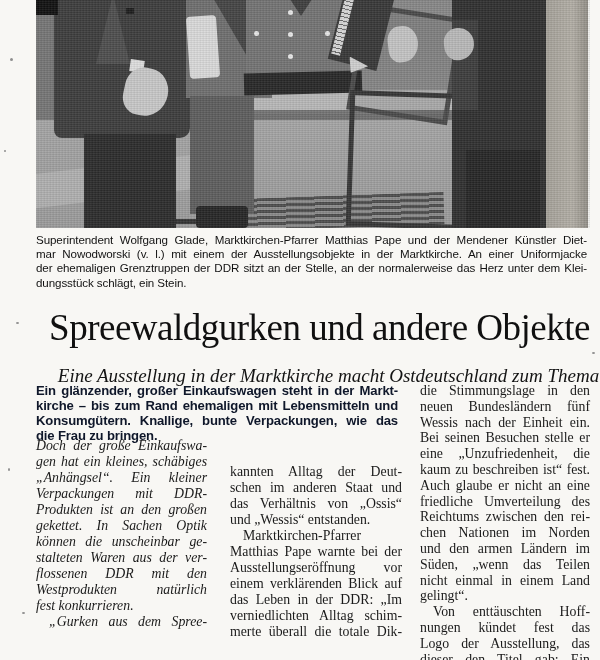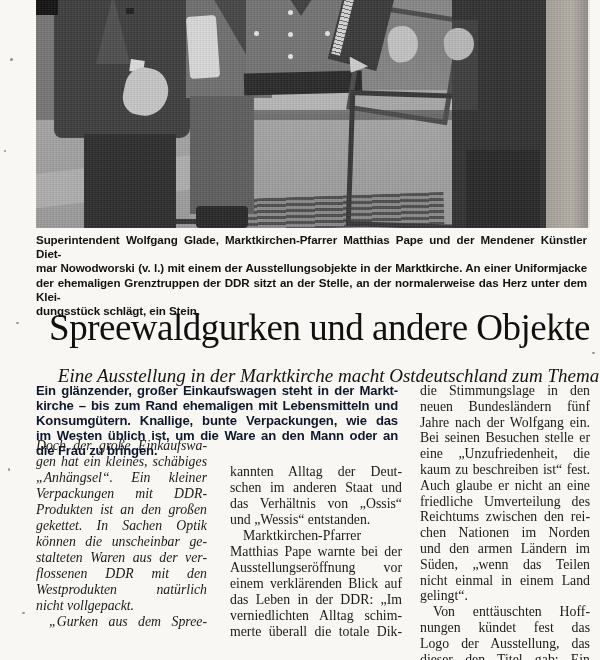--- a/index.html
+++ b/index.html
@@ -51,21 +51,21 @@
   .photo-rightedge{left:552px;top:0;width:2px;height:228px;background:#efefec;}
   .ink-blob{left:0px;top:0;width:22px;height:15px;background:#111;}
   .ink-dash{left:90px;top:8px;width:8px;height:6px;background:#1d1d1d;}
   .photo .grain{left:0;top:0;width:100%;height:100%;
     background-image:repeating-linear-gradient(0deg,rgba(255,255,255,.05) 0 1px,rgba(0,0,0,.05) 1px 2px),
                      repeating-linear-gradient(90deg,rgba(255,255,255,.04) 0 1px,rgba(0,0,0,.04) 2px 3px);}
   
   .speck{position:absolute;background:#8f8f8f;border-radius:50%;}
   
   .caption{position:absolute;left:36px;top:233px;width:551px;
-    font-family:"Liberation Sans", sans-serif;font-weight:bold;
+    font-family:"Liberation Sans", sans-serif;font-weight:normal;
     font-size:11.6px;line-height:14.2px;letter-spacing:-0.1px;color:#121212;}
   .headline{position:absolute;left:36px;top:300px;width:551px;margin:8px;
     font-family:"Liberation Serif", serif;font-weight:400;
     font-size:37px;line-height:40px;text-align:center;letter-spacing:-0.5px;color:#101010;}
   .subhead{position:absolute;left:36px;top:347px;width:551px;margin:17px;
     font-family:"Liberation Serif", serif;font-style:italic;font-weight:500;
     font-size:19px;line-height:23px;text-align:center;color:#141414;}
   .lead{position:absolute;left:36px;top:383px;width:362px;
     font-family:"Liberation Sans", sans-serif;font-weight:bold;
     font-size:13.1px;line-height:15px;letter-spacing:-0.15px;color:#0f172a;}
@@ -142,55 +142,54 @@
       <div class="tl nj">dungsstück schlägt, ein Stein.</div>
     </div>
 
   <h1 class="headline">Spreewaldgurken und andere Objekte</h1>
   <h2 class="subhead">Eine Ausstellung in der Marktkirche macht Ostdeutschland zum Thema</h2>
 
   <div class="lead">
       <div class="tl">Ein glänzender, großer Einkaufswagen steht in der Markt-</div>
       <div class="tl">kirche – bis zum Rand ehemaligen mit Lebensmitteln und</div>
       <div class="tl">Konsumgütern. Knallige, bunte Verpackungen, wie das</div>
-      <div class="tl">im Westen üblich ist, um die Ware an den Mann oder an</div>
       <div class="tl nj">die Frau zu bringen.</div>
     </div>
 
   <div class="col col-left">
       <div class="tl">Doch der große Einkaufswa-</div>
       <div class="tl">gen hat ein kleines, schäbiges</div>
       <div class="tl">„Anhängsel“. Ein kleiner</div>
       <div class="tl">Verpackungen mit DDR-</div>
       <div class="tl">Produkten ist an den großen</div>
       <div class="tl">gekettet. In Sachen Optik</div>
       <div class="tl">können die unscheinbar ge-</div>
       <div class="tl">stalteten Waren aus der ver-</div>
       <div class="tl">flossenen DDR mit den</div>
       <div class="tl">Westprodukten natürlich</div>
-      <div class="tl nj">nicht vollgepackt.</div>
+      <div class="tl nj">fest konkurrieren.</div>
       <div class="tl ind">„Gurken aus dem Spree-</div>
     </div>
   <div class="col col-middle">
       <div class="tl">kannten Alltag der Deut-</div>
       <div class="tl">schen im anderen Staat und</div>
       <div class="tl">das Verhältnis von „Ossis“</div>
       <div class="tl nj">und „Wessis“ entstanden.</div>
       <div class="tl nj ind">Marktkirchen-Pfarrer</div>
       <div class="tl">Matthias Pape warnte bei der</div>
       <div class="tl">Ausstellungseröffnung vor</div>
       <div class="tl">einem verklärenden Blick auf</div>
       <div class="tl">das Leben in der DDR: „Im</div>
       <div class="tl">verniedlichten Alltag schim-</div>
       <div class="tl">merte überall die totale Dik-</div>
     </div>
   <div class="col col-right">
       <div class="tl">die Stimmungslage in den</div>
       <div class="tl">neuen Bundesländern fünf</div>
-      <div class="tl">Jahre nach der Wolfgang ein.</div>
+      <div class="tl">Wessis nach der Einheit ein.</div>
       <div class="tl">Bei seinen Besuchen stelle er</div>
       <div class="tl">eine „Unzufriedenheit, die</div>
       <div class="tl">kaum zu beschreiben ist“ fest.</div>
       <div class="tl">Auch glaube er nicht an eine</div>
       <div class="tl">friedliche Umverteilung des</div>
       <div class="tl">Reichtums zwischen den rei-</div>
       <div class="tl">chen Nationen im Norden</div>
       <div class="tl">und den armen Ländern im</div>
       <div class="tl">Süden, „wenn das Teilen</div>
       <div class="tl">nicht einmal in einem Land</div>

